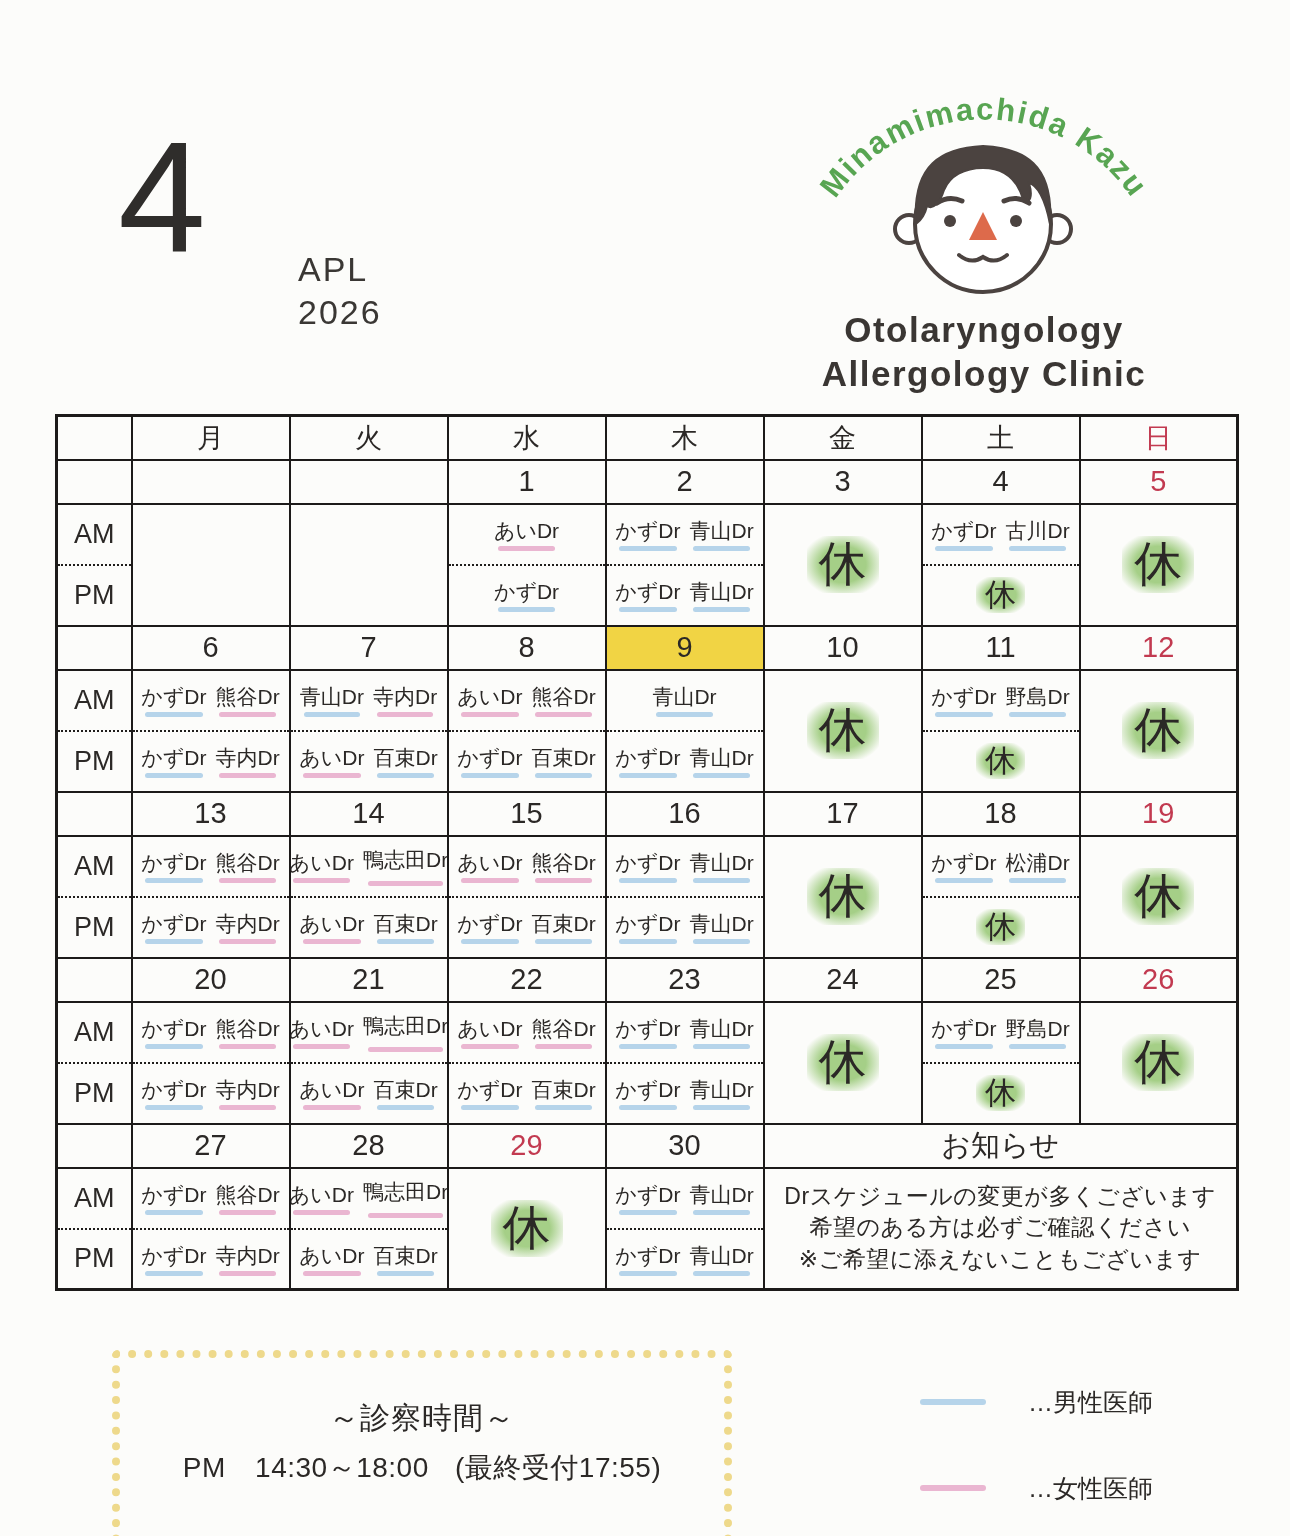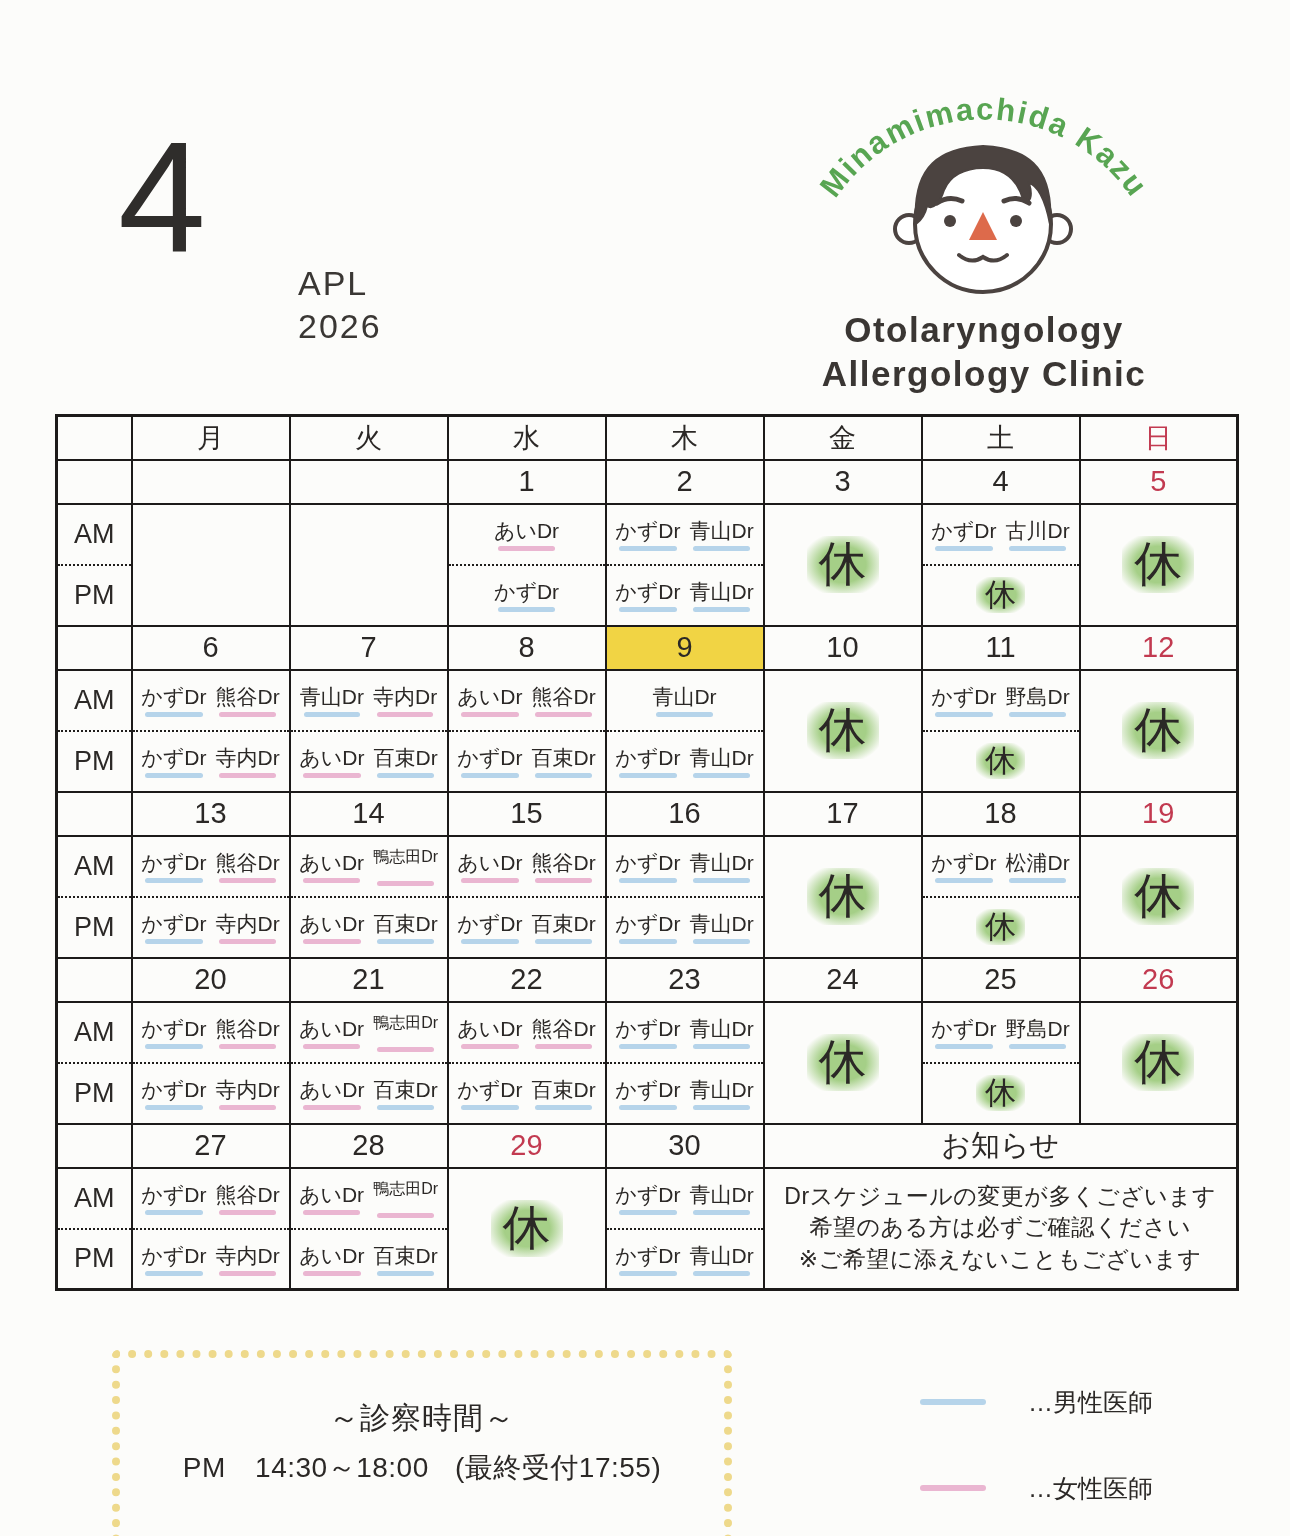--- a/index.html
+++ b/index.html
@@ -4,21 +4,21 @@
 <style>
   * { box-sizing: border-box; margin: 0; padding: 0; }
   body { background: #e8e8e6; font-family: "Liberation Sans", "DejaVu Sans", sans-serif; }
   .page {
     position: relative; width: 1290px; height: 1536px;
     background: #fcfcfa; overflow: hidden; color: #2b2826;
   }
   
   .month-block { position: absolute; left: 118px; top: 118px; }
   .month-number { font-size: 158px; font-weight: 400; color: #2f2d2b; line-height: 1; letter-spacing: -4px; }
-  .month-sub { position: absolute; left: 180px; top: 144px; font-size: 34px; color: #3a3734; letter-spacing: 2px; line-height: 1.25; }
+  .month-sub { position: absolute; left: 180px; top: 130px; font-size: 34px; color: #3a3734; letter-spacing: 2px; line-height: 1.25; }
   
   .logo-block { position: absolute; left: 768px; top: 52px; width: 432px; height: 356px; }
   .logo-block svg { width: 100%; height: 100%; }
   
   .cal-wrap { position: absolute; left: 55px; top: 414px; }
   table.cal { border-collapse: collapse; table-layout: fixed; width: 1181px; border: 3px solid #1c1a19; }
   col.c-time { width: 75px; } col.c-day { width: 158px; }
   .cal th, .cal td { border: 2px solid #1c1a19; text-align: center; vertical-align: middle; padding: 1px 3px; overflow: hidden; }
   .cal th { height: 44px; font-size: 27px; font-weight: 400; }
   .cal th.sunday { color: var(--red); }
@@ -27,21 +27,21 @@
   td.date-cell.today { background: var(--yellow); }
   tr.am-row td, tr.pm-row td { height: 61px; }
   td.am-cell { border-bottom: 2px dotted #1f1d1b; }
   td.pm-cell { border-top: none; }
   tr.am-row td.time-label { border-bottom: 2px dotted #1f1d1b; }
   tr.pm-row td.time-label { border-top: none; }
   td.time-label { font-size: 27px; }
   .docs { display: flex; justify-content: center; align-items: center; gap: 9px; white-space: nowrap; }
   .doc { display: inline-block; }
   .doc-name { display: block; font-size: 21px; }
-  .doc.small .doc-name { font-size: 16px; padding-bottom: 12px; }
+  .doc.small .doc-name { font-size: 21px; padding-bottom: 6px; }
   i.uline { display: block; height: 5px; width: 88%; margin: 1px auto 0; border-radius: 3px; opacity: .85; }
   i.uline.m { background: var(--male); }
   i.uline.f { background: var(--female); }
   .closed-mark { display: inline-block; font-size: 48px; line-height: 1.1; padding: 2px 12px;
     background: radial-gradient(ellipse at center, var(--green) 45%, transparent 82%); }
   .closed-mark.sm { font-size: 31px; padding: 1px 9px; }
   td.notice-header { font-size: 25px; }
   td.notice-body { font-size: 23px; line-height: 1.38; letter-spacing: .5px; }
   
   .hours-box { position: absolute; left: 112px; top: 1350px; width: 620px; height: 208px;

